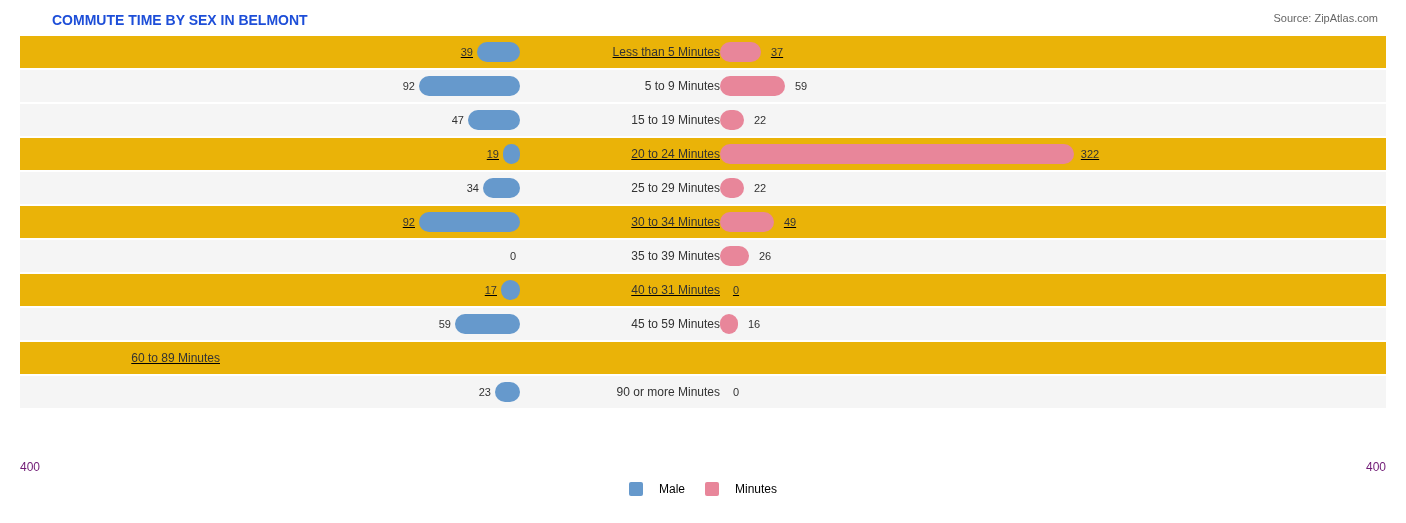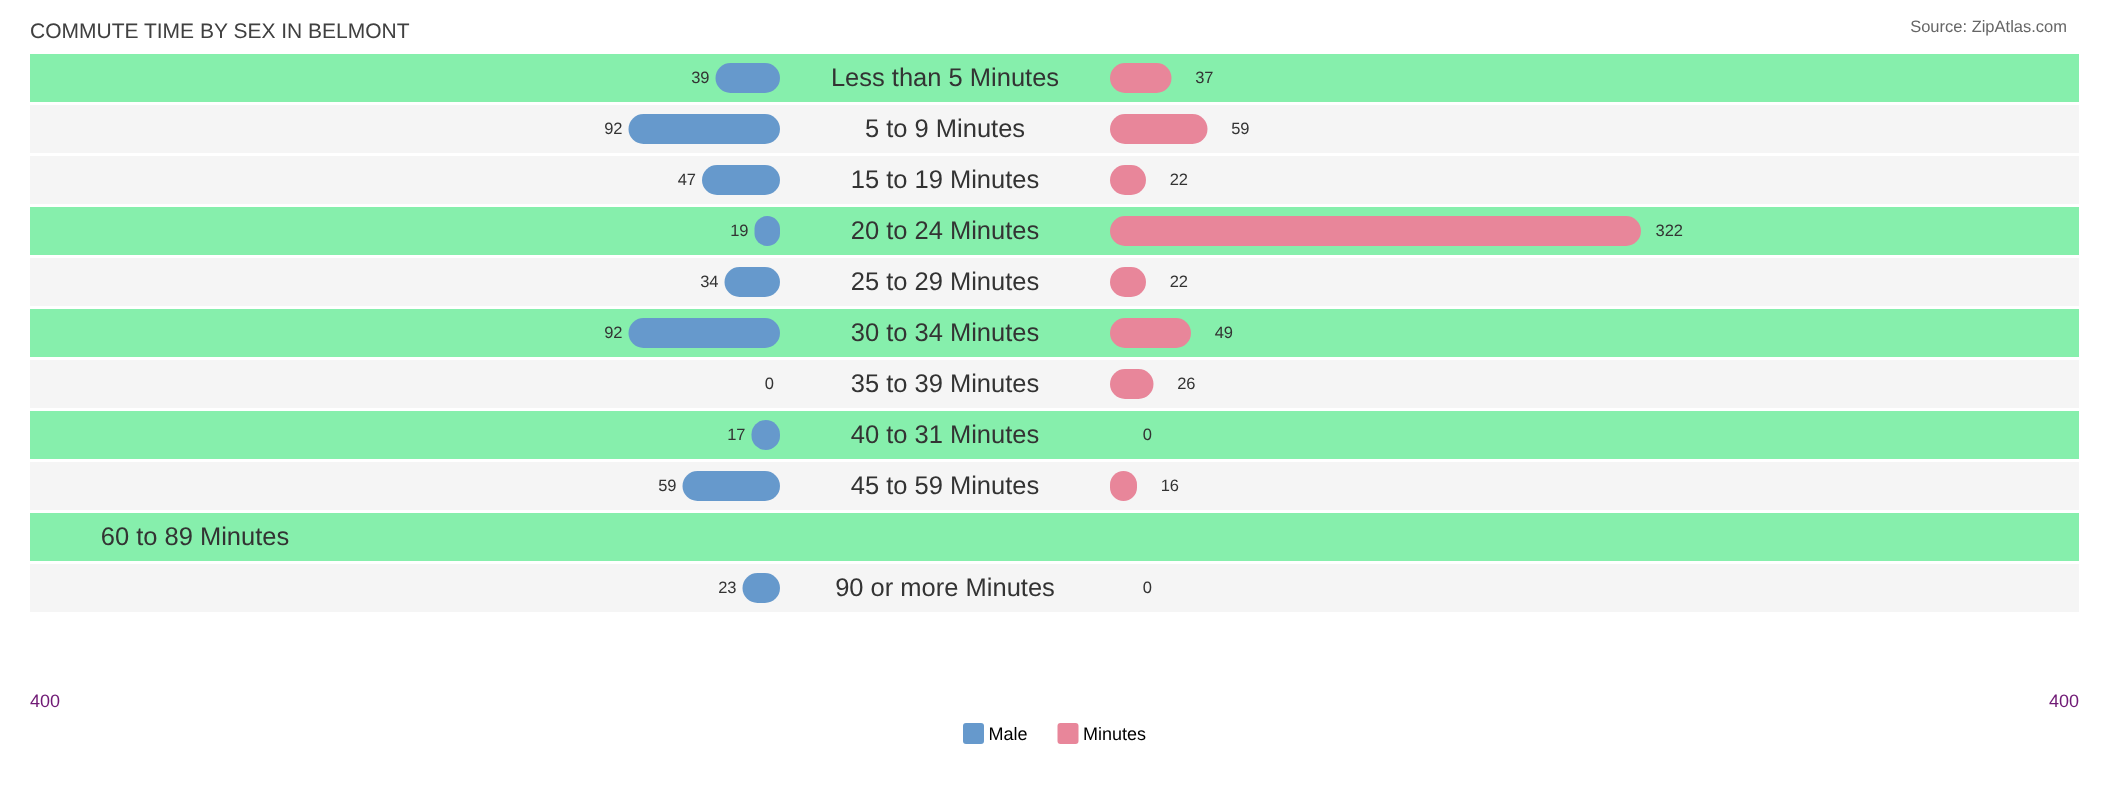--- a/index.html
+++ b/index.html
@@ -11,24 +11,25 @@
       overflow: hidden;
     }
     .chart-container {
       width: 1406px;
       height: 523px;
       padding: 12px 20px 40px 20px;
       position: relative;
     }
     .chart-title {
       font-size: 14px;
-      font-weight: normal;
+      font-weight: bold;
       text-transform: uppercase;
-      color: #404040;
+      color: #1d4ed8;
       margin-bottom: 8px;
+      margin-left: 32px;
     }
     .source {
       position: absolute;
       top: 12px;
       right: 28px;
       font-size: 11px;
       color: #666;
     }
     .bars-area {
       position: relative;
@@ -39,21 +40,22 @@
       display: flex;
       align-items: center;
       height: 32px;
       margin-bottom: 2px;
       position: relative;
     }
     .bar-row.alt {
       background: #f5f5f5;
     }
     .bar-row.white {
-      background: #86efac;
+      background: #eab308;
+      text-decoration: underline;
     }
     
     
     
     .row-inner {
       display: flex;
       align-items: center;
       width: 100%;
       height: 100%;
     }
@@ -67,38 +69,38 @@
     }
     .right-section {
       display: flex;
       align-items: center;
       justify-content: flex-start;
       width: 500px;
       height: 100%;
       gap: 4px;
     }
     .center-label {
-      width: 220px;
-      text-align: center;
-      font-size: 17px;
+      width: 200px;
+      text-align: right;
+      font-size: 12px;
       color: #333;
       flex-shrink: 0;
     }
     .male-value {
       font-size: 11px;
       color: #333;
       min-width: 24px;
       text-align: right;
       flex-shrink: 0;
     }
     .female-value {
       font-size: 11px;
       color: #333;
       min-width: 24px;
-      text-align: right;
+      text-align: center;
       flex-shrink: 0;
     }
     .male-bar {
       height: 20px;
       background: #6699cc;
       border-radius: 10px;
       flex-shrink: 0;
     }
     .female-bar {
       height: 20px;
@@ -116,21 +118,21 @@
     .legend {
       display: flex;
       justify-content: center;
       gap: 20px;
       margin-top: 4px;
       font-size: 12px;
     }
     .legend-item {
       display: flex;
       align-items: center;
-      gap: 3px;
+      gap: 16px;
     }
     .legend-box {
       width: 14px;
       height: 14px;
       border-radius: 2px;
     }
     .legend-male { background: #6699cc; }
     .legend-female { background: #e8869a; }
   </style>
 </head>

